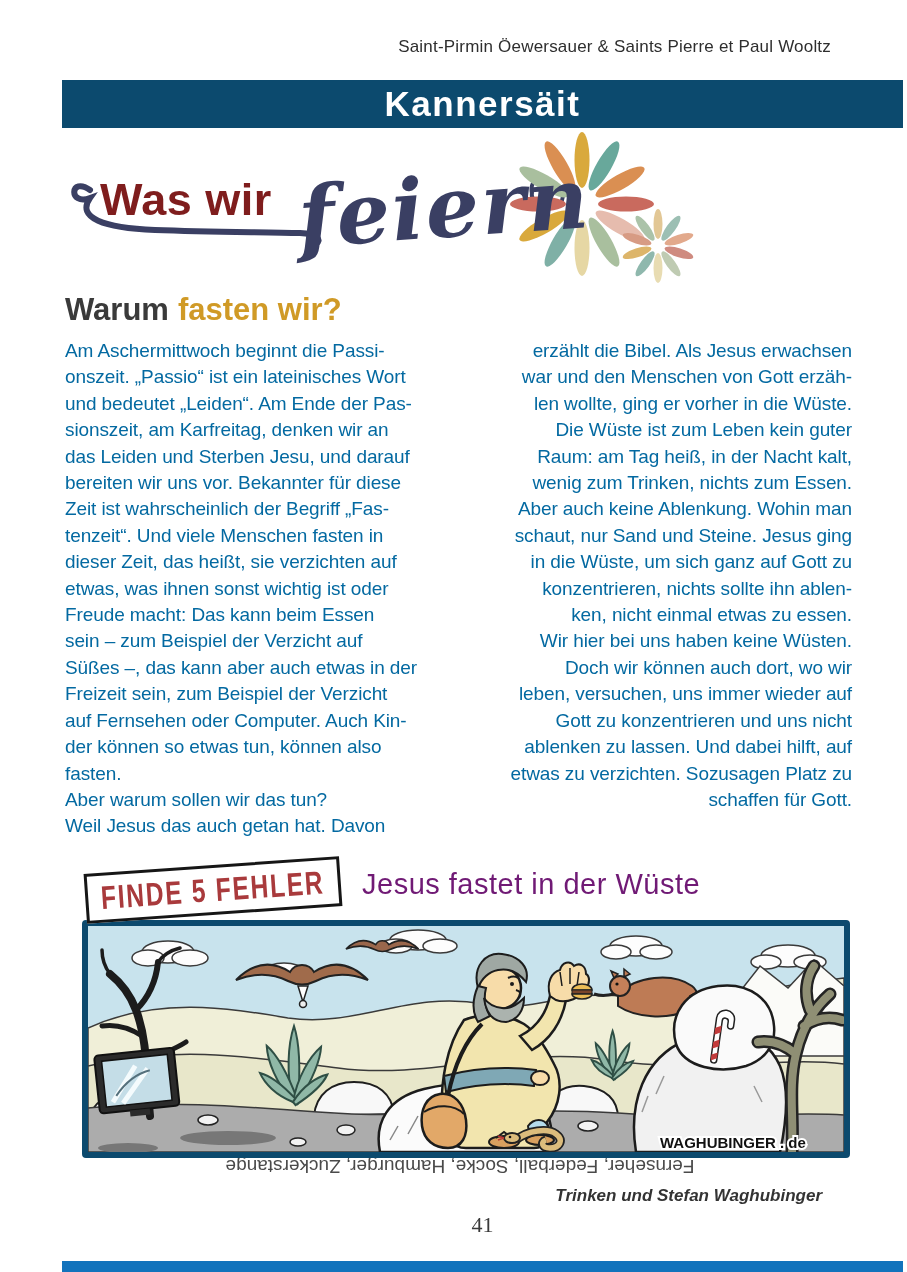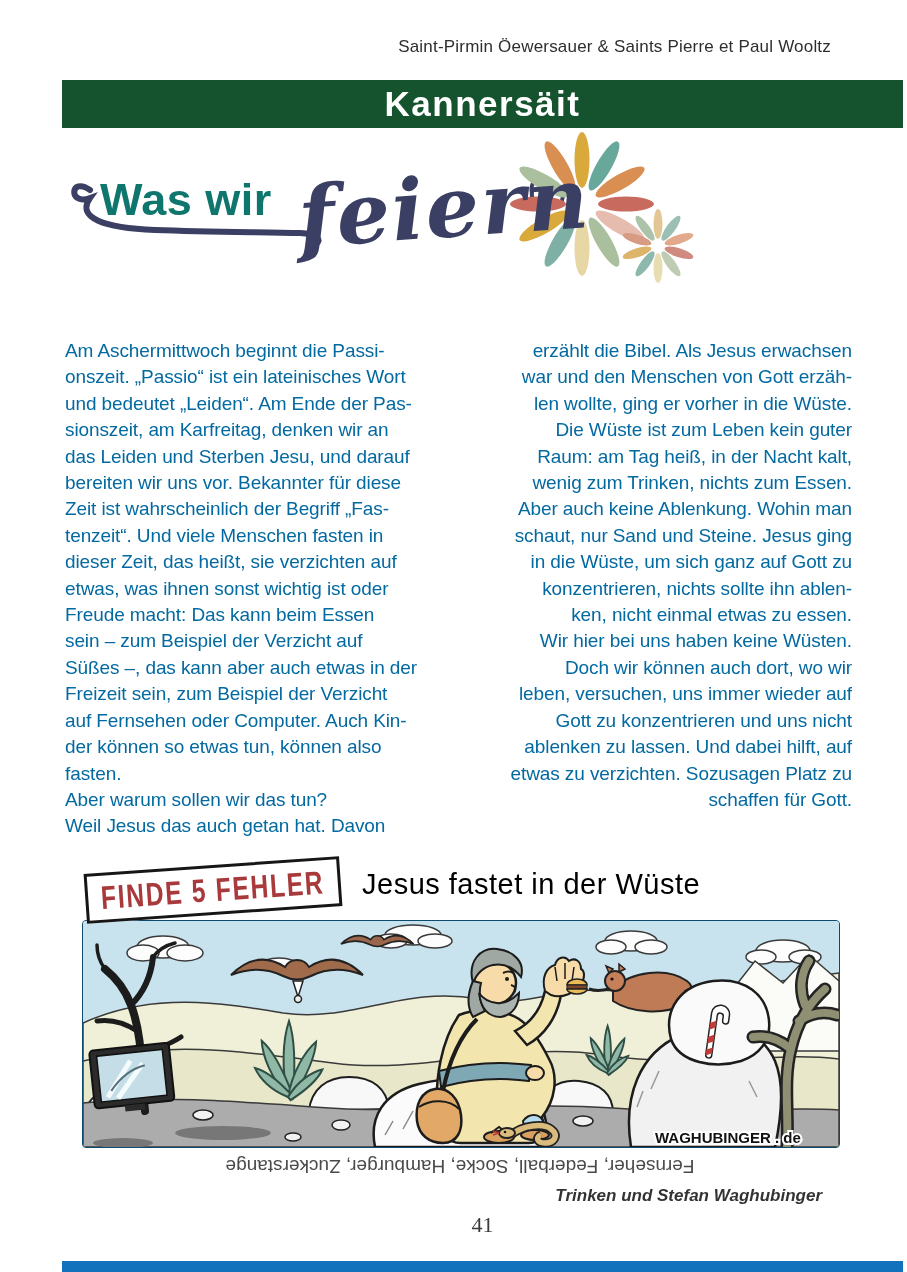--- a/index.html
+++ b/index.html
@@ -6,30 +6,30 @@
   .page {
     position:relative; width:907px; height:1272px; background:#ffffff;
     font-family:"Liberation Sans", sans-serif; overflow:hidden;
   }
   .header-right {
     position:absolute; top:37px; right:76px;
     font-size:17px; color:#2e2e2e; letter-spacing:0.2px;
   }
   .banner {
     position:absolute; left:62px; top:80px; width:841px; height:48px;
-    background:#14532d; display:flex; align-items:center; justify-content:center;
+    background:#0c4a6e; display:flex; align-items:center; justify-content:center;
   }
   .banner-text {
     color:#ffffff; font-size:35px; font-weight:bold; letter-spacing:1.5px;
   }
   .feature { position:absolute; left:60px; top:130px; width:640px; height:175px; }
   .feature-art { position:absolute; left:0; top:0; width:640px; height:175px; }
   .was-wir {
     position:absolute; left:40px; top:44px;
-    font-size:45px; font-weight:bold; color:#0f766e; letter-spacing:0.5px;
+    font-size:45px; font-weight:bold; color:#7f1d1d; letter-spacing:0.5px;
   }
   .feiern {
     position:absolute; left:238px; top:28px;
     font-family:"DejaVu Serif", serif; font-style:italic; font-weight:bold;
     font-size:84px; color:#3A3F63; transform:rotate(-4deg); letter-spacing:2px;
   }
   .article-heading { position:absolute; left:65px; top:292px; font-size:31px; font-weight:bold; }
   .article-heading .dark { color:#3A3A3A; }
   .article-heading .accent { color:#D09A26; margin-left:9px; }
   .col {
@@ -43,25 +43,25 @@
     position:absolute; left:85px; top:865px; width:250px; height:44px;
     background:#ffffff; border:3px solid #161616; transform:rotate(-4deg);
     display:flex; align-items:center; justify-content:center; z-index:3;
   }
   .badge-text {
     color:#A93A3C; font-size:29px; font-weight:bold; letter-spacing:2px;
     transform:scale(0.85,1.12); white-space:nowrap;
   }
   .cartoon-title {
     position:absolute; left:362px; top:868px;
-    font-size:29px; color:#000000; letter-spacing:0.5px;
+    font-size:29px; color:#701a75; letter-spacing:0.5px;
   }
   .cartoon-frame {
     position:absolute; left:82px; top:920px; width:756px; height:226px;
-    border:1px solid #0c4a6e; border-radius:4px; overflow:hidden;
+    border:6px solid #0c4a6e; border-radius:4px; overflow:hidden;
     background:#C8E3ED; z-index:2;
   }
   .cartoon-frame svg { display:block; width:756px; height:226px; }
   .answers {
     position:absolute; left:82px; top:1155px; width:756px; text-align:center;
     transform:rotate(180deg); font-size:19px; color:#4A4A4A;
   }
   .credit {
     position:absolute; right:85px; top:1186px;
     font-style:italic; font-weight:bold; font-size:17px; color:#333333;
@@ -115,20 +115,23 @@
           <ellipse transform="rotate(252)" cx="0" cy="-22" rx="4.5" ry="15" fill="#DDB56A"></ellipse>
           <ellipse transform="rotate(288)" cx="0" cy="-22" rx="4.5" ry="15" fill="#D79B84"></ellipse>
           <ellipse transform="rotate(324)" cx="0" cy="-22" rx="4.5" ry="15" fill="#ABC3A9"></ellipse>
         </g>
       </g>
     </svg>
     <div class="was-wir">Was wir</div>
     <div class="feiern">feiern</div>
   </div>
 
+  <div class="article-heading">
+    <span class="dark">Warum</span><span class="accent">fasten wir?</span>
+  </div>
 
   <div class="col col-left">Am Aschermittwoch beginnt die Passi-
 onszeit. „Passio“ ist ein lateinisches Wort
 und bedeutet „Leiden“. Am Ende der Pas-
 sionszeit, am Karfreitag, denken wir an
 das Leiden und Sterben Jesu, und darauf
 bereiten wir uns vor. Bekannter für diese
 Zeit ist wahrscheinlich der Begriff „Fas-
 tenzeit“. Und viele Menschen fasten in
 dieser Zeit, das heißt, sie verzichten auf

